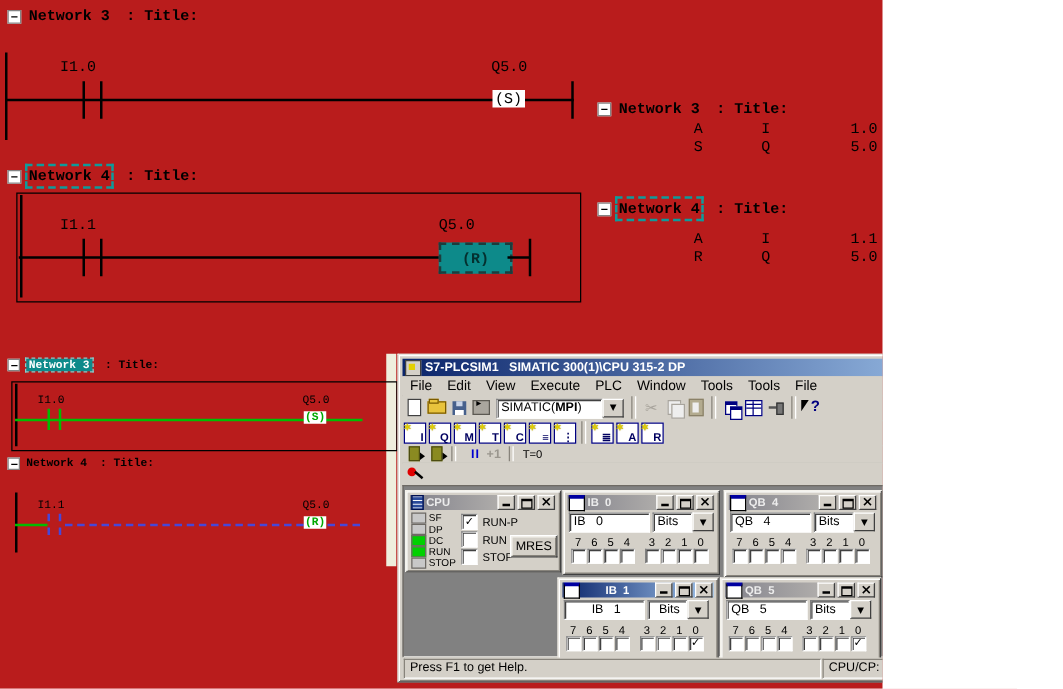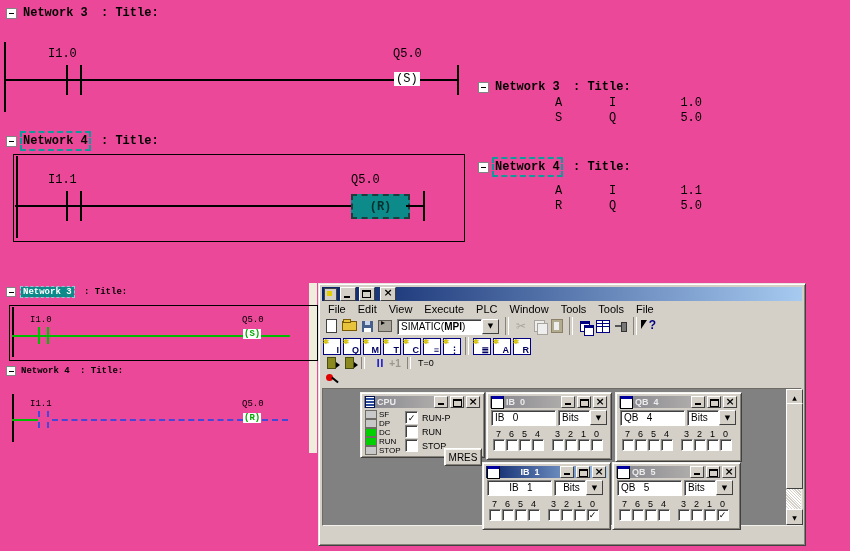--- a/index.html
+++ b/index.html
@@ -1,16 +1,16 @@
 <!DOCTYPE html>
 <html><head>
 <meta charset="utf-8">
 <style>
   html,body{margin:0;padding:0;background:#fff;}
-  #screen{position:relative;width:850px;height:551px;background:#ec4899;overflow:hidden;
+  #screen{position:relative;width:706px;height:551px;background:#b91c1c;overflow:hidden;
           font-family:"Liberation Sans",sans-serif;}
   .pre{white-space:pre;}
   .abs{position:absolute;}
 
   
   .hline{position:absolute;background:#000;height:2px;}
   .vline{position:absolute;background:#000;width:2px;}
   .net-title{position:absolute;display:flex;align-items:center;gap:6px;
              font:bold 12px "Liberation Mono","DejaVu Sans Mono",monospace;color:#000;}
   .expander{width:9px;height:9px;border:1px solid #848484;background:#fff;position:relative;flex:0 0 auto;}
@@ -92,21 +92,21 @@
   .i-plus1{color:#9a968e;font:bold 10px "Liberation Sans",sans-serif;}
   .i-t0{color:#000;font:9px "Liberation Sans",sans-serif;}
   .i-redpin{width:13px;height:13px;position:relative;}
   .i-redpin::before{content:"";position:absolute;left:1px;top:1px;width:7px;height:7px;border-radius:50%;background:#e00000;}
   .i-redpin::after{content:"";position:absolute;left:6px;top:6px;width:8px;height:2px;background:#000;transform:rotate(40deg);}
 
   
   #mdi{position:absolute;left:3px;right:3px;top:104px;bottom:19px;background:#818181;
        border:1px solid;border-color:#6e6a64 #f2f0ea #f2f0ea #6e6a64;}
   .child{position:absolute;background:#d4d0c8;border:1px solid;border-color:#f4f2ec #404040 #404040 #f4f2ec;
-         box-shadow:inset 1px 1px 0 #fff, inset -1px -1px 0 #87837b;margin-left:36px;}
+         box-shadow:inset 1px 1px 0 #fff, inset -1px -1px 0 #87837b;}
   .ctb{position:absolute;left:3px;right:3px;top:3px;height:12px;display:flex;align-items:center;gap:2px;padding:0 1px;}
   .ctb.on{background:linear-gradient(90deg,#0a246a,#a6caf0);}
   .ctb.off{background:linear-gradient(90deg,#83838c,#cac6bd);}
   .ctb .ttxt{font:bold 9px "Liberation Sans",sans-serif;color:#fff;white-space:pre;flex:1;}
   .ctb.off .ttxt{color:#ececec;}
   .io-icon{width:11px;height:9px;background:#fff;border:1px solid #000;border-top:3px solid #0000a0;flex:0 0 auto;}
   .cpu-icon{width:8px;height:10px;background:#2a4a9a;border:1px solid #001050;flex:0 0 auto;
             background-image:linear-gradient(#fff 1px,transparent 1px);background-size:100% 3px;}
   .field{position:absolute;background:#fff;border:1px solid;border-color:#808080 #fff #fff #808080;
          box-shadow:inset 1px 1px 0 #404040;font:10px "Liberation Sans",sans-serif;
@@ -250,20 +250,21 @@
     <div class="mopnd" style="left:242px;top:117px;">Q5.0</div>
     <div class="mopnd greentxt" style="left:243px;top:131px;background:#fff;padding:0 1px;font-weight:bold;">(R)</div>
     <div class="hdash" style="left:262px;top:137px;width:26px;"></div>
   </div>
 
   <div class="win" style="left:318px;top:283px;width:486px;height:261px;">
     <div class="titlebar">
       <span style="width:11px;height:11px;background:#d4d0c8;border:1px solid #404040;position:relative;flex:0 0 auto;">
           <span style="position:absolute;left:2px;top:2px;width:5px;height:5px;background:#e3cf00;"></span>
         </span>
+      <span class="ttxt">S7-PLCSIM1   SIMATIC 300(1)\CPU 315-2 DP</span>
       <span class="wbtn g-min"></span>
       <span class="wbtn g-max"></span>
       <span class="wbtn g-close" style="margin-left:2px;"></span>
     </div>
 
     <div class="menubar">
       <span>File</span>
       <span>Edit</span>
       <span>View</span>
       <span>Execute</span>
@@ -414,21 +415,21 @@
           <span>RUN-P</span>
         </div>
         <div class="cbrow" style="left:44px;top:32px;">
           <span class="cbbox"></span>
           <span>RUN</span>
         </div>
         <div class="cbrow" style="left:44px;top:46px;">
           <span class="cbbox"></span>
           <span>STOP</span>
         </div>
-        <div class="pbtn" style="left:83px;top:55px;width:36px;height:16px;">MRES</div>
+        <div class="pbtn" style="left:83px;top:35px;width:36px;height:16px;">MRES</div>
       </div>
 
       <div class="child" style="left:127px;top:3px;width:124px;height:66px;">
         <div class="ctb off">
           <span class="io-icon"></span>
           <span class="ttxt">IB  0</span>
           <span class="wbtn sm g-min"></span>
           <span class="wbtn sm g-max"></span>
           <span class="wbtn sm g-close"></span>
         </div>
@@ -620,15 +621,20 @@
           </div>
       </div>
 
       <div class="sb">
         <div class="sbbtn" style="top:0;">▲</div>
         <div class="sbthumb" style="top:14px;height:84px;"></div>
         <div class="sbbtn" style="bottom:0;">▼</div>
       </div>
     </div>
 
+    <div class="statusbar">
+      <div class="spanel" style="left:1px;width:328px;">Press F1 to get Help.</div>
+      <div class="spanel" style="left:336px;width:128px;">CPU/CP:  MPI=2</div>
+      <div class="grip"></div>
+    </div>
   </div>
 
 </div>
 
 </body></html>

